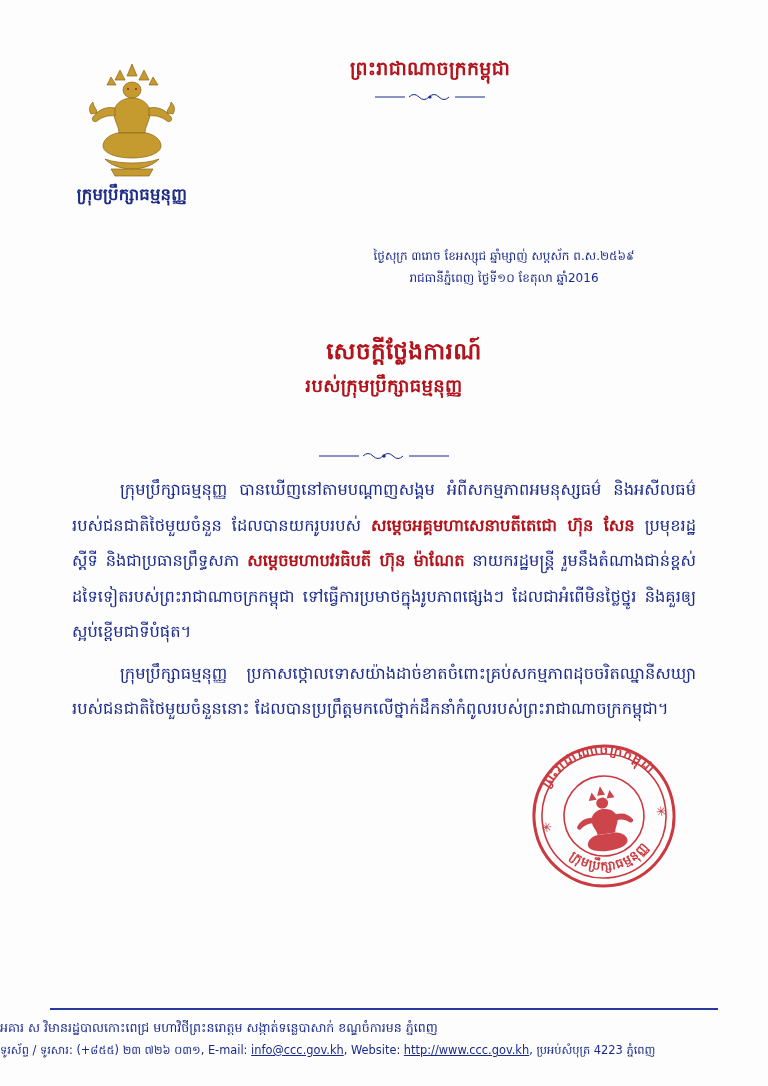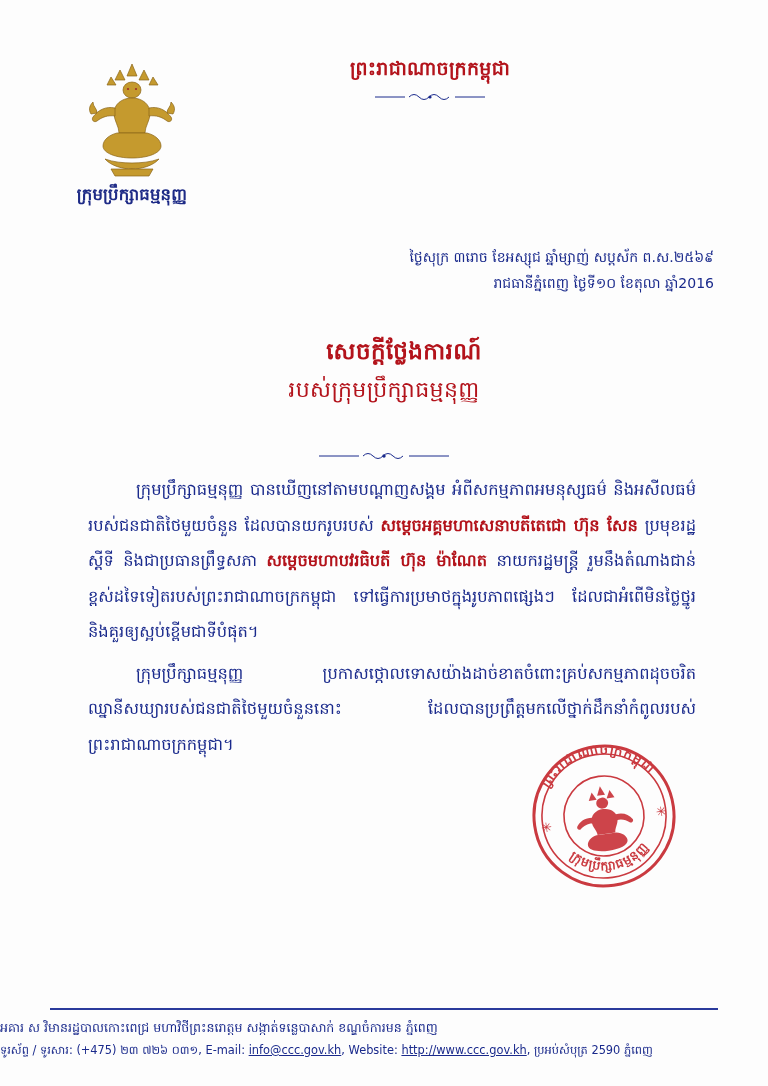--- a/index.html
+++ b/index.html
@@ -82,45 +82,45 @@
     position: relative;
   }
   .ornament svg { display:block; }
 
   
   .dateblock {
     position: absolute;
     right: 54px;
     top: 245px;
     width: 420px;
-    text-align: right;
+    text-align: center;
     color: #1a2a8c;
-    font-size: 14px;
+    font-size: 12px;
     line-height: 1.85;
   }
 
   
   .title {
     position: absolute;
     left: 0;
     top: 332px;
     width: 768px;
     text-align: center;
     color: #b3131b;
   }
   .title-line1 {
     font-size: 23px;
     font-weight: 700;
     line-height: 1.7;
     letter-spacing: 0.4px;
     padding-left: 40px;
   }
   .title-line2 {
-    font-size: 22px;
-    font-weight: 400;
+    font-size: 18px;
+    font-weight: 700;
     line-height: 1.7;
     letter-spacing: 0.4px;
   }
 
   .divider {
     position: absolute;
     left: 0;
     top: 448px;
     width: 768px;
     height: 16px;
@@ -132,21 +132,21 @@
   .body-text {
     position: absolute;
     left: 72px;
     top: 472px;
     width: 624px;
     color: #1a2a8c;
     font-size: 16.3px;
     line-height: 2.18;
     text-align: justify;
   }
-  .para { margin: 0 0 6px 16px; }
+  .para { margin: 0 0 6px 0; }
   .para.indent { text-indent: 48px; }
   .bold-red {
     color: #b3131b;
     font-weight: 700;
   }
 
   
   .seal {
     position: absolute;
     left: 516px;
@@ -303,16 +303,16 @@
         <text font-size="12.5" font-weight="bold" fill="#c21b22" font-family="DejaVu Sans, sans-serif" letter-spacing="1">
           <textPath href="#arcBottom" startOffset="50%" text-anchor="middle">ក្រុមប្រឹក្សាធម្មនុញ្ញ</textPath>
         </text>
       </g>
     </svg>
   </div>
 
   <div class="footer-rule"></div>
   <div class="footer">
     <div class="footer-line1">អគារ ស វិមានរដ្ឋបាលកោះពេជ្រ មហាវិថីព្រះនរោត្តម សង្កាត់ទន្លេបាសាក់ ខណ្ឌចំការមន ភ្នំពេញ</div>
-    <div class="footer-line2" id="footer2"><span>ទូរស័ព្ទ / ទូរសារ: (+475) ២៣ ៧២៦ ០៣១, E-mail: </span><a class="link" href="#">info@ccc.gov.kh</a><span>, Website: </span><a class="link" href="#">http://www.ccc.gov.kh</a><span>, ប្រអប់សំបុត្រ 2590 ភ្នំពេញ</span></div>
+    <div class="footer-line2" id="footer2"><span>ទូរស័ព្ទ / ទូរសារ: (+៨៥៥) ២៣ ៧២៦ ០៣១, E-mail: </span><a class="link" href="#">info@ccc.gov.kh</a><span>, Website: </span><a class="link" href="#">http://www.ccc.gov.kh</a><span>, ប្រអប់សំបុត្រ 4223 ភ្នំពេញ</span></div>
   </div>
 
 </div>
 
 </body></html>

